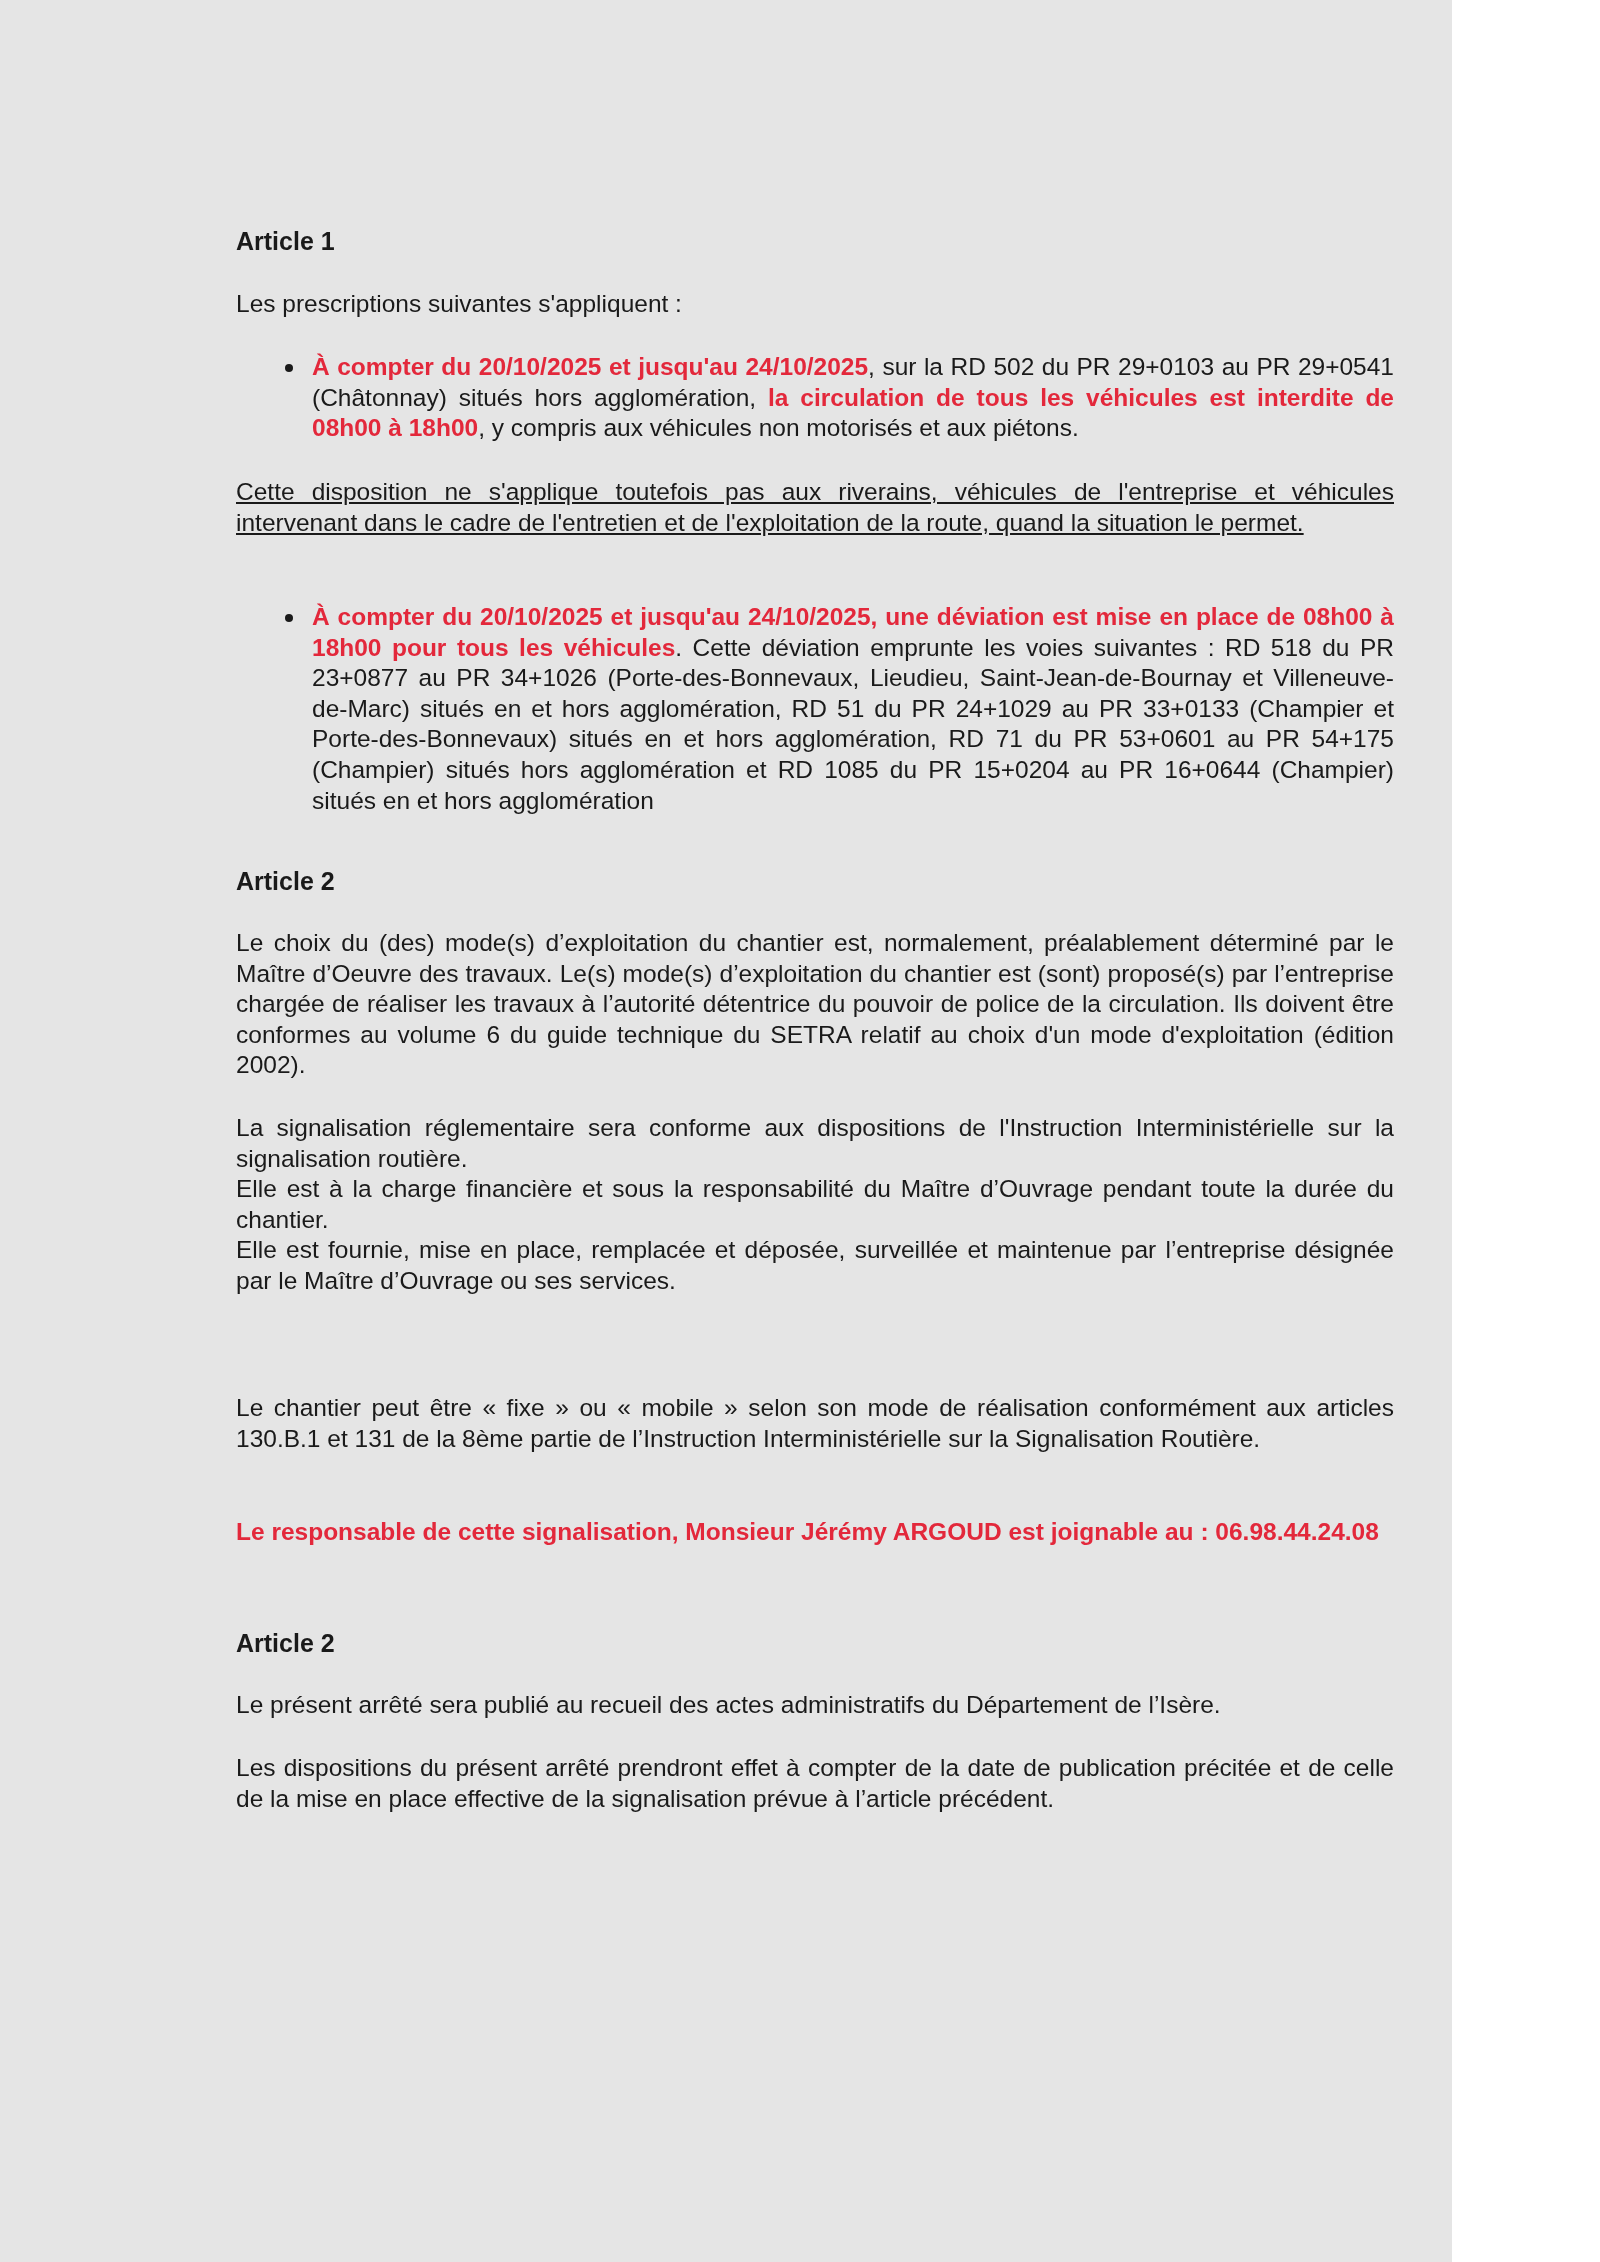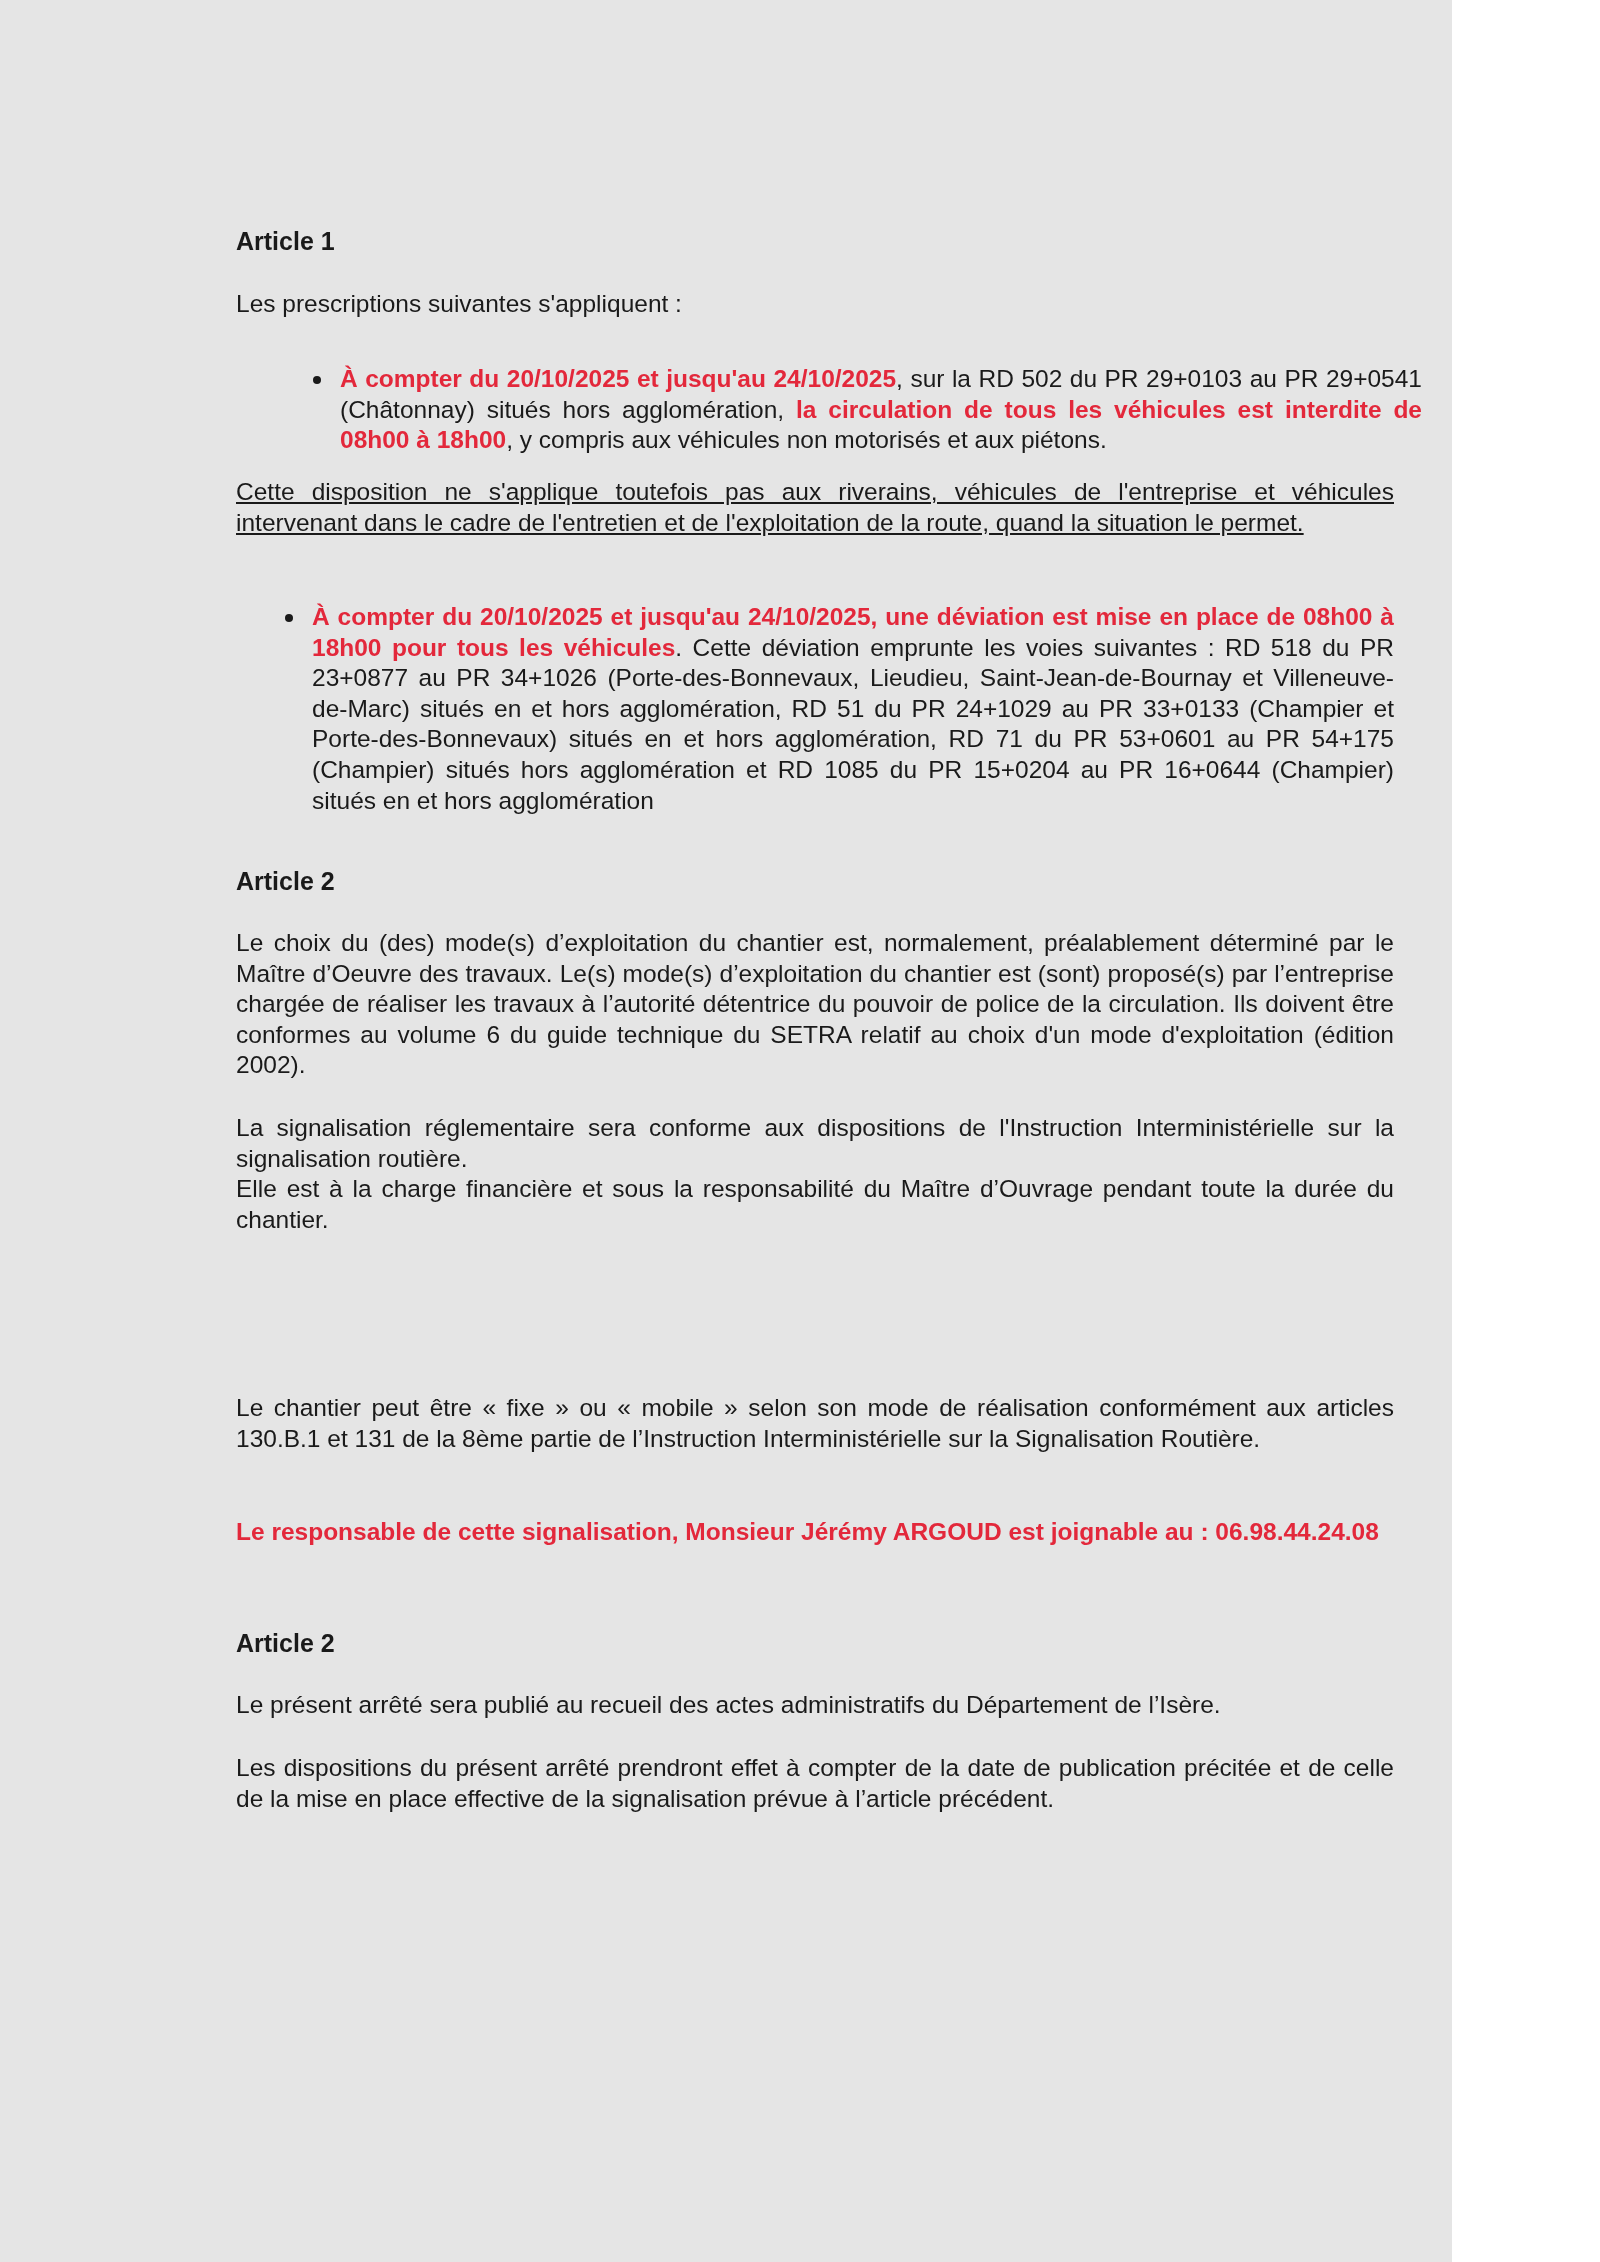--- a/index.html
+++ b/index.html
@@ -40,39 +40,40 @@
   </style>
 </head>
 <body>
 
 <div class="page">
 
   <div class="blk heading" style="top:226px;">Article 1</div>
 
   <div class="blk" style="top:289px;">Les prescriptions suivantes s'appliquent :</div>
 
-  <div class="blk ind" style="top:364px;margin-left:28px;">
+  <div class="blk ind" style="top:352px;">
     <span class="bullet-dot"></span>
     <span class="red">À compter du 20/10/2025 et jusqu'au 24/10/2025</span><span>, sur la RD 502 du PR 29+0103 au PR 29+0541 (Châtonnay) situés hors agglomération, </span><span class="red">la circulation de tous les véhicules est interdite de 08h00 à 18h00</span><span>, y compris aux véhicules non motorisés et aux piétons.</span>
   </div>
 
   <div class="blk" style="top:477px;text-decoration:underline;">Cette disposition ne s'applique toutefois pas aux riverains, véhicules de l'entreprise et véhicules intervenant dans le cadre de l'entretien et de l'exploitation de la route, quand la situation le permet.</div>
 
   <div class="blk ind" style="top:602px;">
     <span class="bullet-dot"></span>
     <span class="red">À compter du 20/10/2025 et jusqu'au 24/10/2025, une déviation est mise en place de 08h00 à 18h00 pour tous les véhicules</span><span>. Cette déviation emprunte les voies suivantes : RD 518 du PR 23+0877 au PR 34+1026 (Porte-des-Bonnevaux, Lieudieu, Saint-Jean-de-Bournay et Villeneuve-de-Marc) situés en et hors agglomération, RD 51 du PR 24+1029 au PR 33+0133 (Champier et Porte-des-Bonnevaux) situés en et hors agglomération, RD 71 du PR 53+0601 au PR 54+175 (Champier) situés hors agglomération et RD 1085 du PR 15+0204 au PR 16+0644 (Champier) situés en et hors agglomération</span>
   </div>
 
   <div class="blk heading" style="top:866px;">Article 2</div>
 
   <div class="blk" style="top:928px;">Le choix du (des) mode(s) d’exploitation du chantier est, normalement, préalablement déterminé par le Maître d’Oeuvre des travaux. Le(s) mode(s) d’exploitation du chantier est (sont) proposé(s) par l’entreprise chargée de réaliser les travaux à l’autorité détentrice du pouvoir de police de la circulation. Ils doivent être conformes au volume 6 du guide technique du SETRA relatif au choix d'un mode d'exploitation (édition 2002).</div>
 
   <div class="blk" style="top:1113px;">
     <div>La signalisation réglementaire sera conforme aux dispositions de l'Instruction Interministérielle sur la signalisation routière.</div>
     <div>Elle est à la charge financière et sous la responsabilité du Maître d’Ouvrage pendant toute la durée du chantier.</div>
+    <div>Elle est fournie, mise en place, remplacée et déposée, surveillée et maintenue par l’entreprise désignée par le Maître d’Ouvrage ou ses services.</div>
   </div>
 
   <div class="blk" style="top:1393px;">Le chantier peut être « fixe » ou « mobile » selon son mode de réalisation conformément aux articles 130.B.1 et 131 de la 8ème partie de l’Instruction Interministérielle sur la Signalisation Routière.</div>
 
   <div class="blk red" style="top:1517px;">Le responsable de cette signalisation, Monsieur Jérémy ARGOUD est joignable au : 06.98.44.24.08</div>
 
   <div class="blk heading" style="top:1628px;">Article 2</div>
 
   <div class="blk" style="top:1690px;">Le présent arrêté sera publié au recueil des actes administratifs du Département de l’Isère.</div>
 

